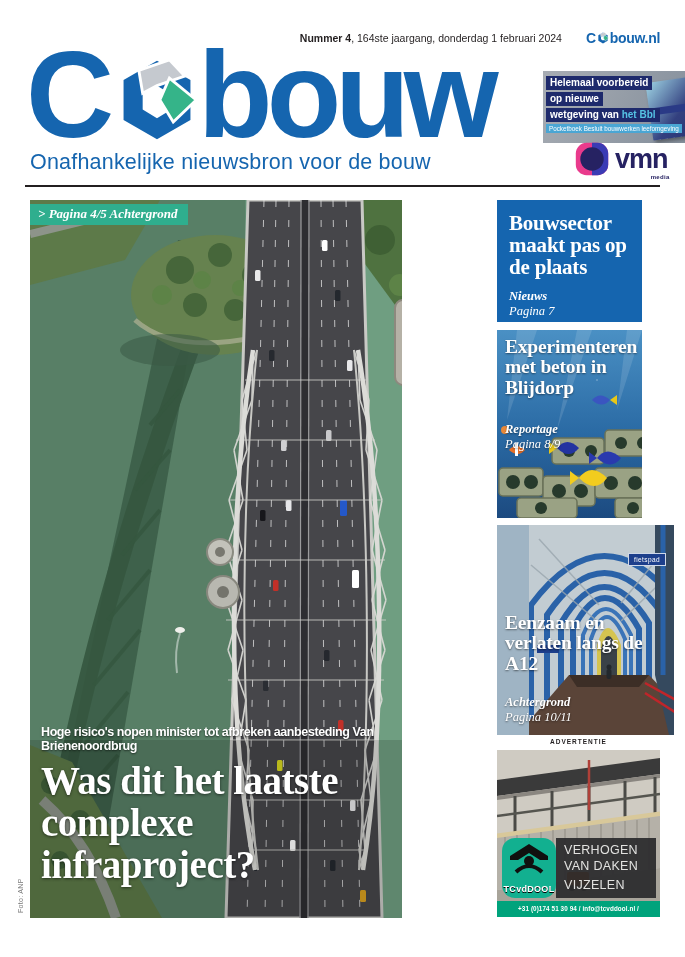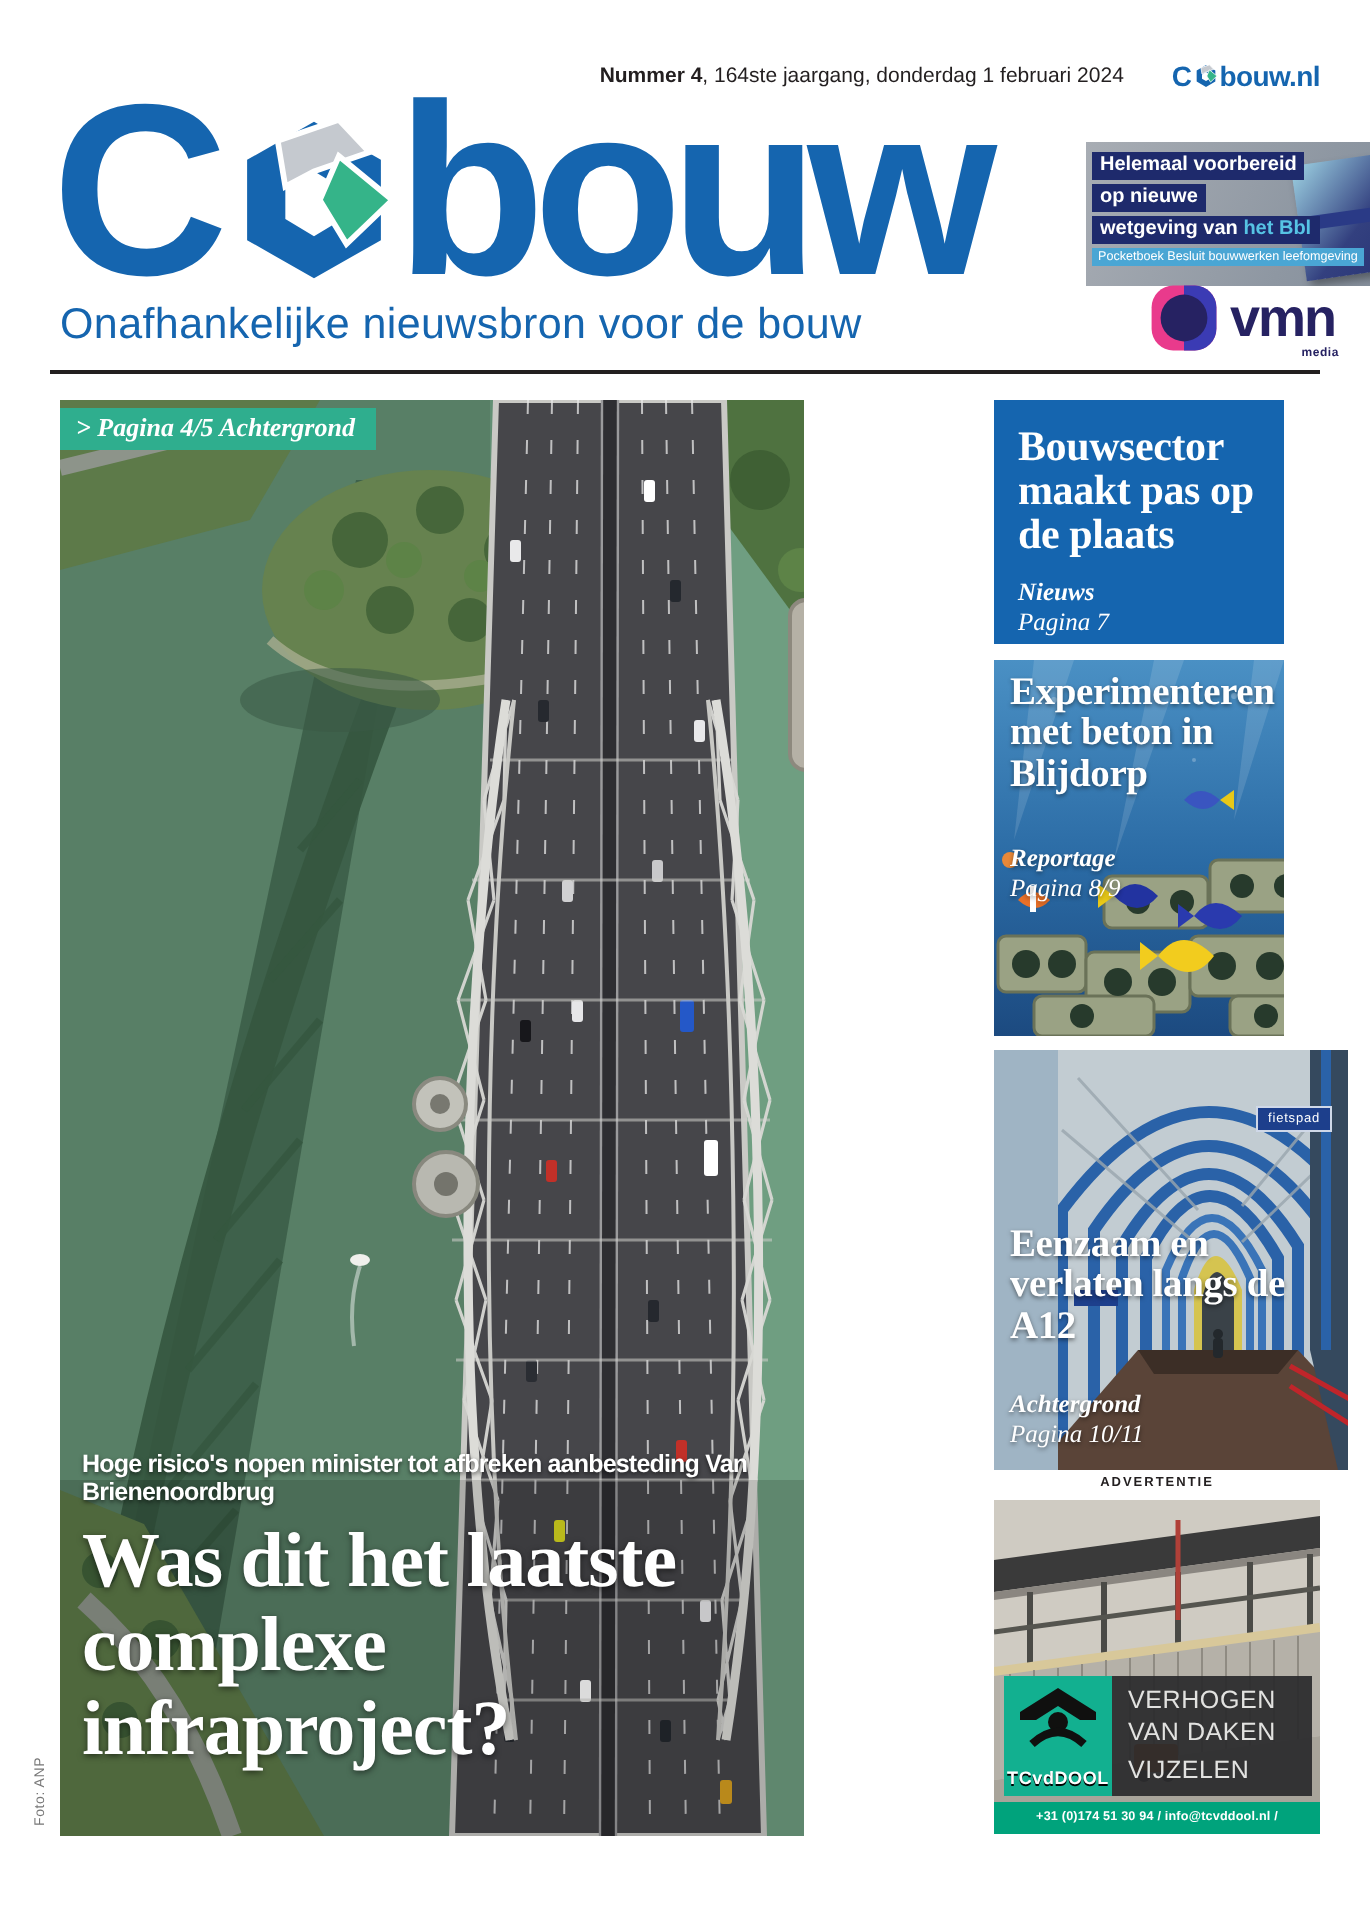--- a/index.html
+++ b/index.html
@@ -68,21 +68,21 @@
   .t3{top:525px;height:210px;background:#9fb4c4;padding-left:32px;}
   .t3 .teaser-title{position:absolute;left:8px;top:88px;font-size:19.5px;text-shadow:0 1px 2px rgba(0,0,0,.5);}
   .t3 .teaser-meta{position:absolute;left:8px;bottom:10px;text-shadow:0 1px 2px rgba(0,0,0,.5);}
   .sign-fietspad{position:absolute;right:8px;top:28px;background:#1d3f8c;border:1px solid #cfd8e8;
                  color:#fff;font-size:6.5px;padding:2px 5px;letter-spacing:.4px;}
 
   
   .ad-label{position:absolute;left:497px;top:738px;width:163px;text-align:center;
             font-size:6.5px;font-weight:bold;letter-spacing:1px;color:#231f20;}
   .ad{position:absolute;left:497px;top:750px;width:163px;height:167px;background:#cfcbc2;overflow:hidden;}
-  .ad-logo{position:absolute;left:5px;top:88px;width:54px;height:60px;background:#12b090;}
+  .ad-logo{position:absolute;left:5px;top:88px;width:54px;height:60px;background:#12b090;border-radius:13px;}
   .ad-brand{position:absolute;left:0;right:0;bottom:4px;text-align:center;color:#fff;
             font-weight:bold;font-size:9px;letter-spacing:.3px;text-shadow:0 1px 0 #000;}
   .ad-dark{position:absolute;left:59px;top:88px;width:100px;height:60px;background:rgba(42,42,44,.93);
            box-sizing:border-box;padding:5px 0 0 8px;color:#e2e2e0;font-size:12.5px;line-height:1.25;
            letter-spacing:.3px;}
   .ad-dark .gap{height:4px;}
   .ad-strip{position:absolute;left:0;right:0;bottom:0;height:16px;background:#00a37c;color:#fff;
             font-weight:bold;font-size:6.3px;line-height:16px;text-align:center;letter-spacing:.1px;}
 </style>
 </head>

